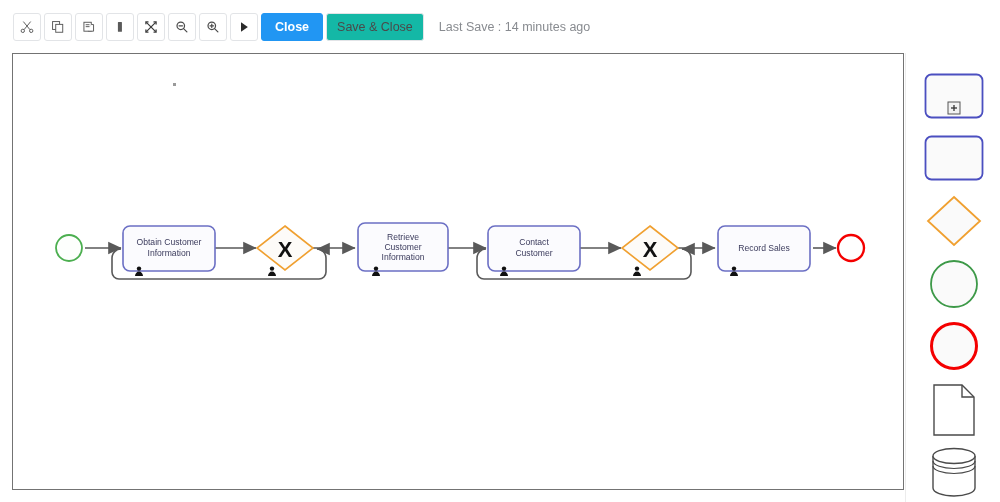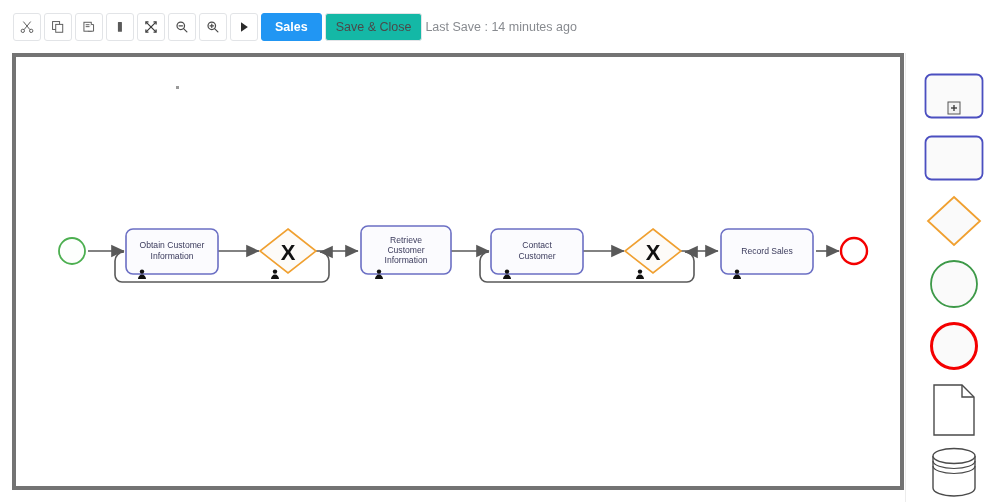--- a/index.html
+++ b/index.html
@@ -48,33 +48,33 @@
     cursor: pointer;
   }
   .tb-text-btn.primary {
     background: #2196f3;
     border-color: #2196f3;
     color: #ffffff;
     font-weight: 600;
     padding: 0 13px;
   }
   #last-save {
-    margin-left: 0;
+    margin-left: 12px;
     font-size: 12.5px;
     color: #888b90;
     white-space: nowrap;
   }
 
   
   #canvas {
     position: absolute;
     left: 12px; top: 53px;
     width: 892px; height: 437px;
     background: #ffffff;
-    border: 4px solid #737373;
+    border: 1px solid #737373;
     box-sizing: border-box;
     overflow: hidden;
     text-align: right;
   }
   #canvas-dot {
     position: absolute; left: 160px; top: 29px;
     width: 3px; height: 3px;
     background: #9a9a9a;
   }
   #diagram-svg { position: absolute; left: 0; top: 0; }
@@ -189,21 +189,21 @@
 
   <div class="tb-icon-btn">
     <span>
       <svg width="14" height="14" viewBox="0 0 16 16">
         <path d="M4.6 2.6 L12.4 8 L4.6 13.4 Z" fill="#2b2b2b"></path>
       </svg>
     </span>
   </div>
 
   <div class="tb-text-btn primary">
-    <span>Sales</span>
+    <span>Close</span>
   </div>
 
   <div class="tb-text-btn">
     <span>Save &amp; Close</span>
   </div>
 
 
   <div id="last-save">Last Save : 14 minutes ago</div>
 </div>
 

